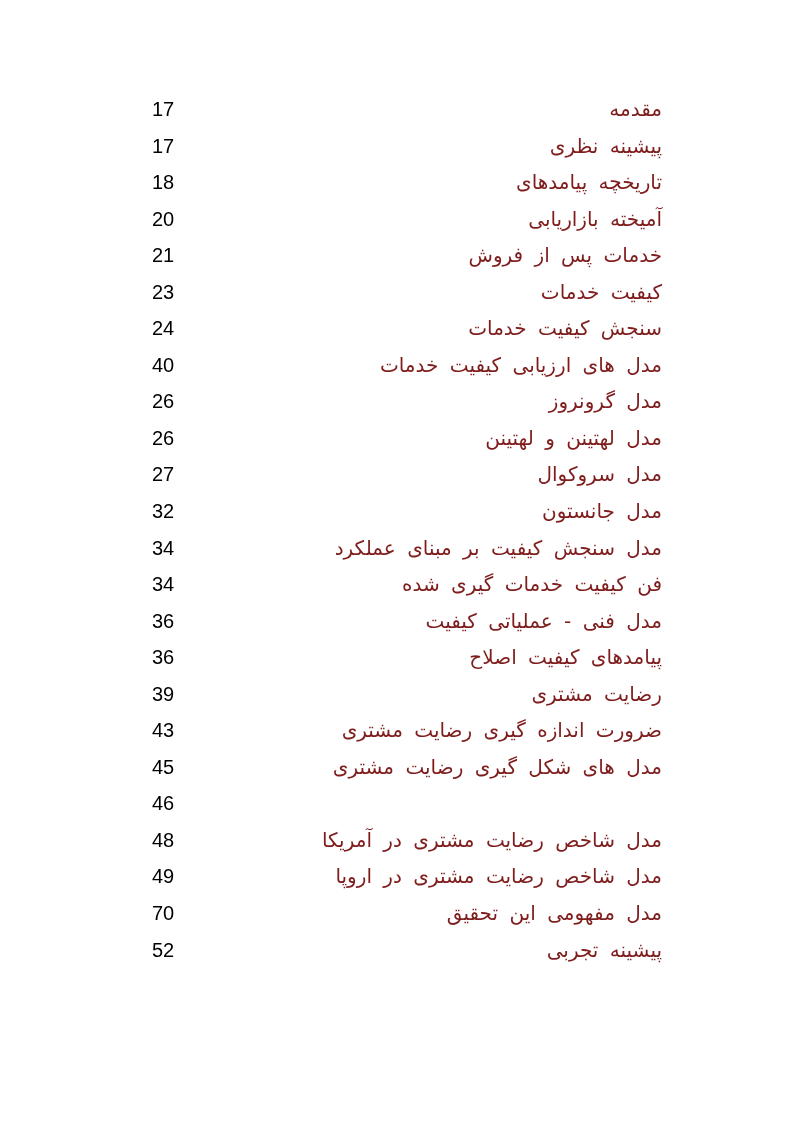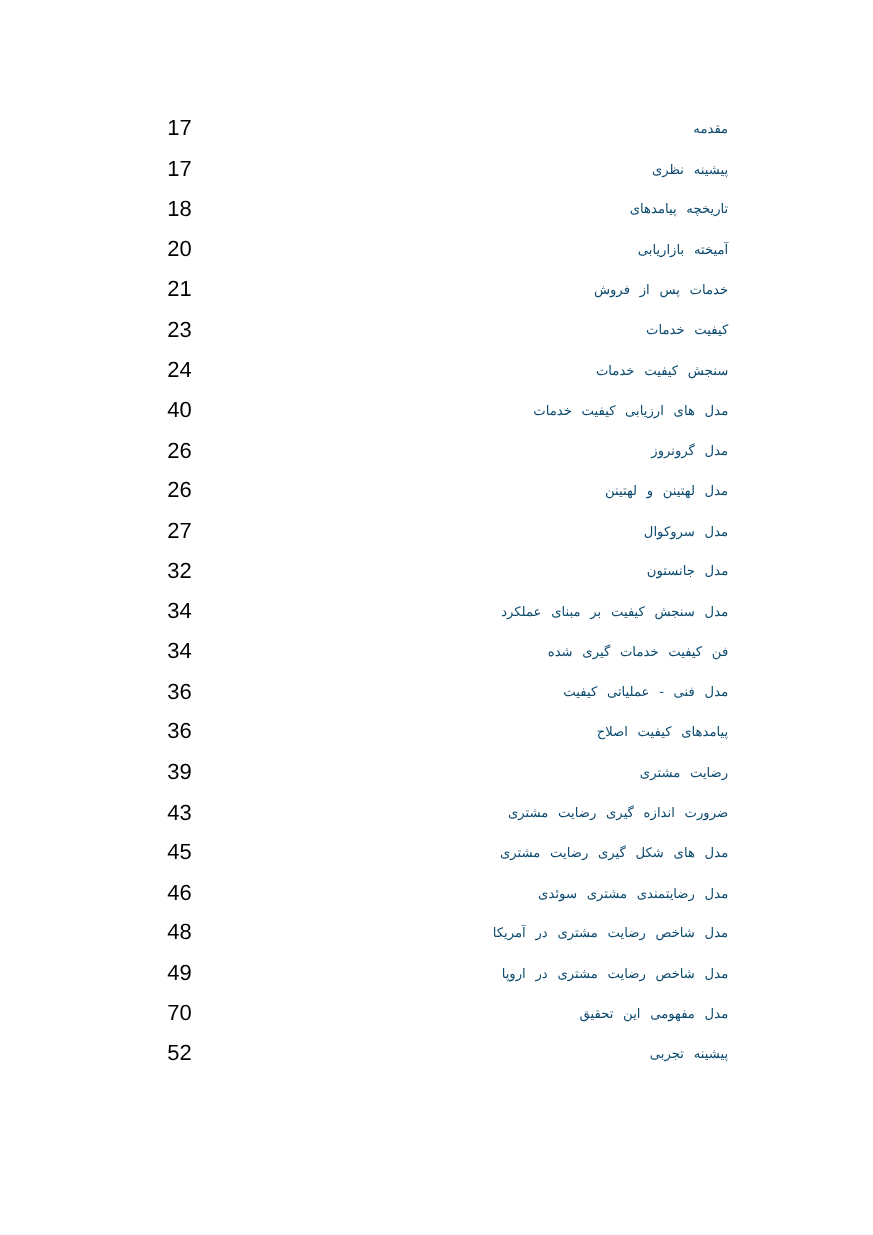--- a/index.html
+++ b/index.html
@@ -19,38 +19,38 @@
   .toc {
     position: absolute;
     top: 99px;
     left: 0;
     right: 0;
   }
   .toc-row {
     height: 36.55px;
     display: flex;
     justify-content: space-between;
-    align-items: center;
+    align-items: flex-start;
     padding: 0 132px 0 152px;
     box-sizing: border-box;
   }
   .page-num {
     font-family: "Liberation Sans", "DejaVu Sans", sans-serif;
     font-size: 20px;
     color: #000000;
     line-height: 1;
     direction: ltr;
     flex: 0 0 auto;
     min-width: 26px;
     text-align: left;
   }
   .entry-title {
     font-family: "DejaVu Sans", "Liberation Sans", sans-serif;
-    font-size: 12px;
-    color: #0c4a6e;
+    font-size: 20px;
+    color: #7f1d1d;
     direction: rtl;
     unicode-bidi: embed;
     letter-spacing: 3px;
     word-spacing: 5px;
     line-height: 1;
     text-align: right;
     flex: 0 1 auto;
     white-space: nowrap;
   }
 </style>
@@ -130,21 +130,20 @@
       <div class="toc-row">
         <span class="page-num">43</span>
         <span class="entry-title" dir="rtl">ضرورت اندازه گیری رضایت مشتری</span>
       </div>
       <div class="toc-row">
         <span class="page-num">45</span>
         <span class="entry-title" dir="rtl">مدل های شکل گیری رضایت مشتری</span>
       </div>
       <div class="toc-row">
         <span class="page-num">46</span>
-        <span class="entry-title" dir="rtl">مدل رضایتمندی مشتری سوئدی</span>
       </div>
       <div class="toc-row">
         <span class="page-num">48</span>
         <span class="entry-title" dir="rtl">مدل شاخص رضایت مشتری در آمریکا</span>
       </div>
       <div class="toc-row">
         <span class="page-num">49</span>
         <span class="entry-title" dir="rtl">مدل شاخص رضایت مشتری در اروپا</span>
       </div>
       <div class="toc-row">

